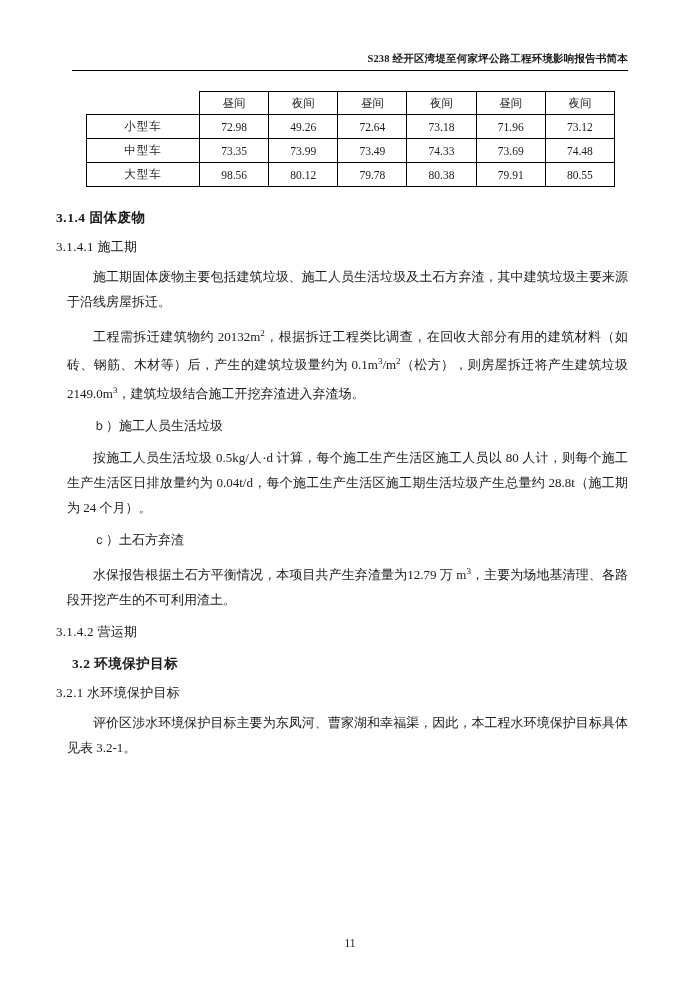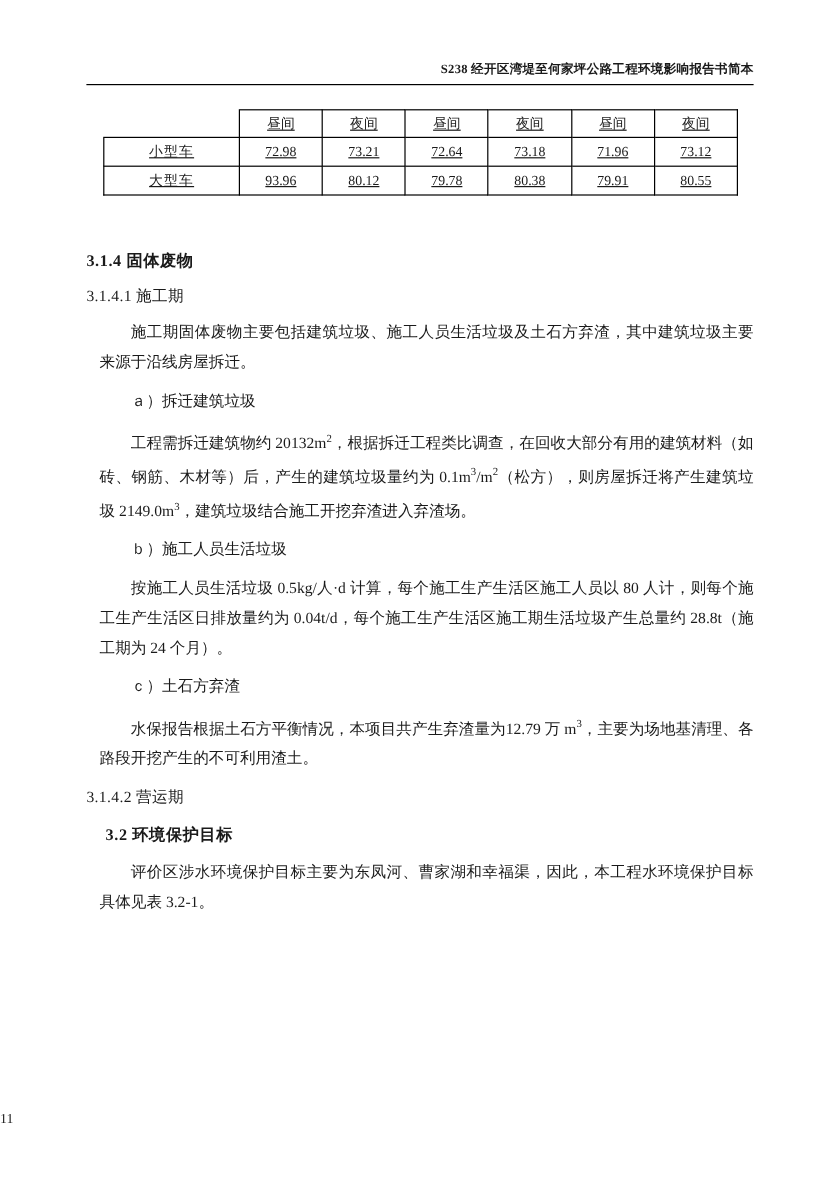--- a/index.html
+++ b/index.html
@@ -46,21 +46,20 @@
     top: 70px;
     border-bottom: 1px solid #000;
   }
 
   
   .table-wrap {
     position: absolute;
     left: 86px;
     top: 91px;
     width: 529px;
-    text-decoration: underline;
   }
   table.noise {
     border-collapse: collapse;
     width: 100%;
     font-size: 11.5px;
     font-family: "Liberation Serif", "DejaVu Serif", serif;
   }
   table.noise td {
     border: 1px solid #000;
     height: 23px;
@@ -77,21 +76,21 @@
     height: 22px;
   }
   table.noise td.blank {
     border-left: none;
     border-top: none;
   }
 
   
   .content {
     position: absolute;
-    left: 72px;
+    left: 56px;
     right: 72px;
     top: 196px;
   }
   .h3 {
     font-size: 13.5px;
     font-weight: bold;
     margin: 13px 0 10px 0;
     letter-spacing: 0.5px;
   }
   .h4 {
@@ -116,22 +115,22 @@
   .sup {
     font-size: 9px;
     vertical-align: super;
   }
 
   
   .footer {
     position: absolute;
     left: 0;
     right: 0;
-    bottom: 50px;
-    text-align: left;
+    bottom: 40px;
+    text-align: center;
     font-size: 11.5px;
     color: #1a1a1a;
   }
 </style>
 </head>
 <body>
 
 <div class="page">
 
   <div class="header">
@@ -147,64 +146,73 @@
         <td>昼间</td>
         <td>夜间</td>
         <td>昼间</td>
         <td>夜间</td>
         <td>昼间</td>
         <td>夜间</td>
       </tr>
       <tr>
         <td class="rowhead">小型车</td>
         <td>72.98</td>
-        <td>73.21</td>
+        <td>49.26</td>
         <td>72.64</td>
         <td>73.18</td>
         <td>71.96</td>
         <td>73.12</td>
       </tr>
       <tr>
+        <td class="rowhead">中型车</td>
+        <td>73.35</td>
+        <td>73.99</td>
+        <td>73.49</td>
+        <td>74.33</td>
+        <td>73.69</td>
+        <td>74.48</td>
+      </tr>
+      <tr>
         <td class="rowhead">大型车</td>
-        <td>93.96</td>
+        <td>98.56</td>
         <td>80.12</td>
         <td>79.78</td>
         <td>80.38</td>
         <td>79.91</td>
         <td>80.55</td>
       </tr>
     </tbody>
       </table>
   </div>
 
   <div class="content">
 
     <div class="h3">3.1.4   固体废物</div>
 
     <div class="h4">3.1.4.1   施工期</div>
 
     <p class="para">施工期固体废物主要包括建筑垃圾、施工人员生活垃圾及土石方弃渣，其中建筑垃圾主要来源于沿线房屋拆迁。</p>
 
-    <p class="para">ａ）拆迁建筑垃圾</p>
 
     <p class="para"><span>工程需拆迁建筑物约 20132m</span><span class="sup">2</span><span>，根据拆迁工程类比调查，在回收大部分有用的建筑材料（如砖、钢筋、木材等）后，产生的建筑垃圾量约为 0.1m</span><span class="sup">3</span><span>/m</span><span class="sup">2</span><span>（松方），则房屋拆迁将产生建筑垃圾 2149.0m</span><span class="sup">3</span><span>，建筑垃圾结合施工开挖弃渣进入弃渣场。</span></p>
 
     <p class="para">ｂ）施工人员生活垃圾</p>
 
     <p class="para">按施工人员生活垃圾 0.5kg/人·d 计算，每个施工生产生活区施工人员以 80 人计，则每个施工生产生活区日排放量约为 0.04t/d，每个施工生产生活区施工期生活垃圾产生总量约 28.8t（施工期为 24 个月）。</p>
 
     <p class="para">ｃ）土石方弃渣</p>
 
     <p class="para"><span>水保报告根据土石方平衡情况，本项目共产生弃渣量为12.79 万 m</span><span class="sup">3</span><span>，主要为场地基清理、各路段开挖产生的不可利用渣土。</span></p>
 
     <div class="h4">3.1.4.2   营运期</div>
 
 
     <div class="h4b">3.2  环境保护目标</div>
 
+    <div class="h4">3.2.1   水环境保护目标</div>
 
     <p class="para">评价区涉水环境保护目标主要为东凤河、曹家湖和幸福渠，因此，本工程水环境保护目标具体见表 3.2-1。</p>
 
   </div>
 
   <div class="footer">
     <span>11</span>
   </div>
 
 </div>

